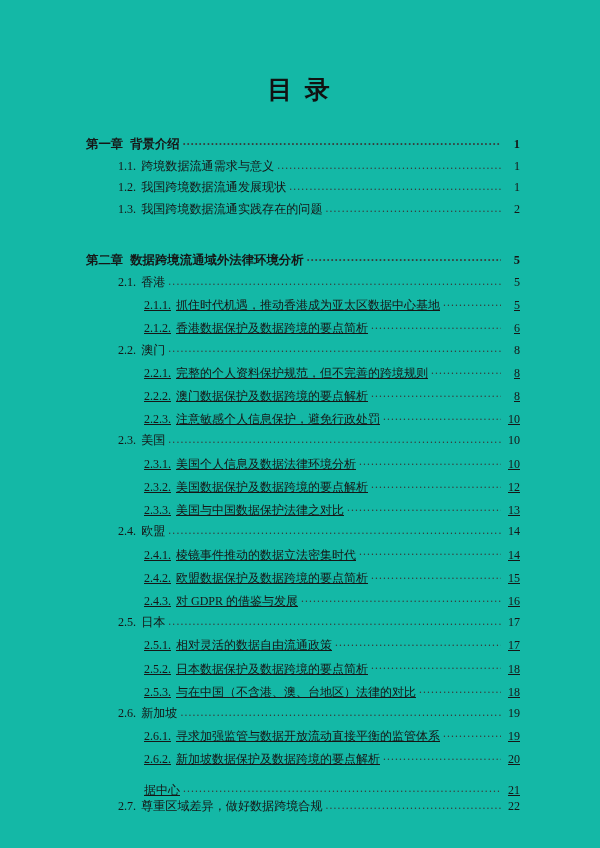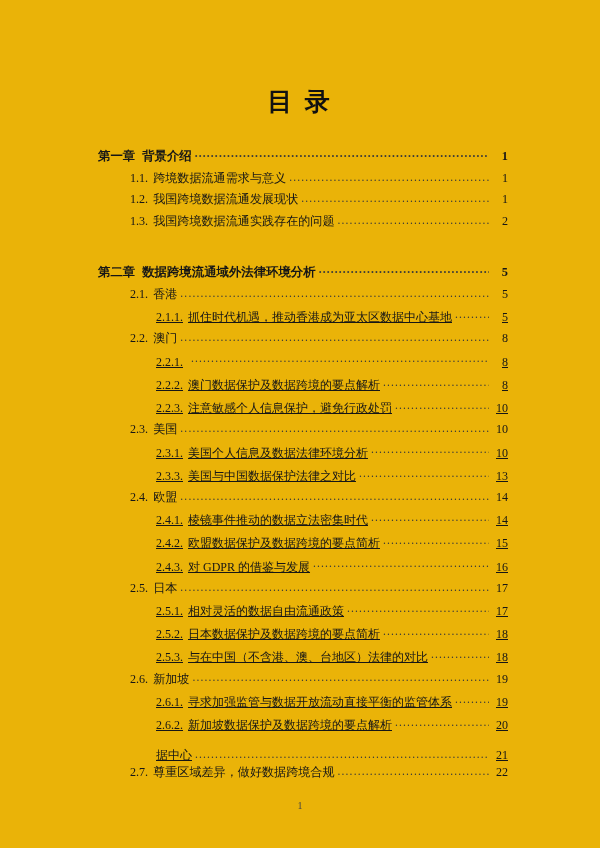--- a/index.html
+++ b/index.html
@@ -13,22 +13,22 @@
     overflow: hidden;
     font-family: "Liberation Serif", "DejaVu Serif", serif;
     color: #1a1a1a;
     position: relative;
     -webkit-font-smoothing: antialiased;
   }
 
   .page {
     position: absolute;
     inset: 0;
-    background: #eab308;
-    padding: 12px;
+    background: #14b8a6;
+    padding: 0;
   }
 
   .doc-title {
     text-align: center;
     font-size: 25px;
     font-weight: bold;
     letter-spacing: 0.12em;
     color: #111;
     margin: 0;
     padding-top: 76px;
@@ -175,28 +175,35 @@
         <span class="label">香港</span>
         <span class="leader"></span>
         <span class="page-no">5</span>
       </div>
       <div class="toc-entry lvl-3">
         <span class="num">2.1.1.</span>
         <span class="label">抓住时代机遇，推动香港成为亚太区数据中心基地</span>
         <span class="leader"></span>
         <span class="page-no">5</span>
       </div>
+      <div class="toc-entry lvl-3">
+        <span class="num">2.1.2.</span>
+        <span class="label">香港数据保护及数据跨境的要点简析</span>
+        <span class="leader"></span>
+        <span class="page-no">6</span>
+      </div>
       <div class="toc-entry lvl-2">
         <span class="num">2.2.</span>
         <span class="label">澳门</span>
         <span class="leader"></span>
         <span class="page-no">8</span>
       </div>
       <div class="toc-entry lvl-3">
         <span class="num">2.2.1.</span>
+        <span class="label">完整的个人资料保护规范，但不完善的跨境规则</span>
         <span class="leader"></span>
         <span class="page-no">8</span>
       </div>
       <div class="toc-entry lvl-3">
         <span class="num">2.2.2.</span>
         <span class="label">澳门数据保护及数据跨境的要点解析</span>
         <span class="leader"></span>
         <span class="page-no">8</span>
       </div>
       <div class="toc-entry lvl-3">
@@ -209,20 +216,26 @@
         <span class="num">2.3.</span>
         <span class="label">美国</span>
         <span class="leader"></span>
         <span class="page-no">10</span>
       </div>
       <div class="toc-entry lvl-3">
         <span class="num">2.3.1.</span>
         <span class="label">美国个人信息及数据法律环境分析</span>
         <span class="leader"></span>
         <span class="page-no">10</span>
+      </div>
+      <div class="toc-entry lvl-3">
+        <span class="num">2.3.2.</span>
+        <span class="label">美国数据保护及数据跨境的要点解析</span>
+        <span class="leader"></span>
+        <span class="page-no">12</span>
       </div>
       <div class="toc-entry lvl-3">
         <span class="num">2.3.3.</span>
         <span class="label">美国与中国数据保护法律之对比</span>
         <span class="leader"></span>
         <span class="page-no">13</span>
       </div>
       <div class="toc-entry lvl-2">
         <span class="num">2.4.</span>
         <span class="label">欧盟</span>

